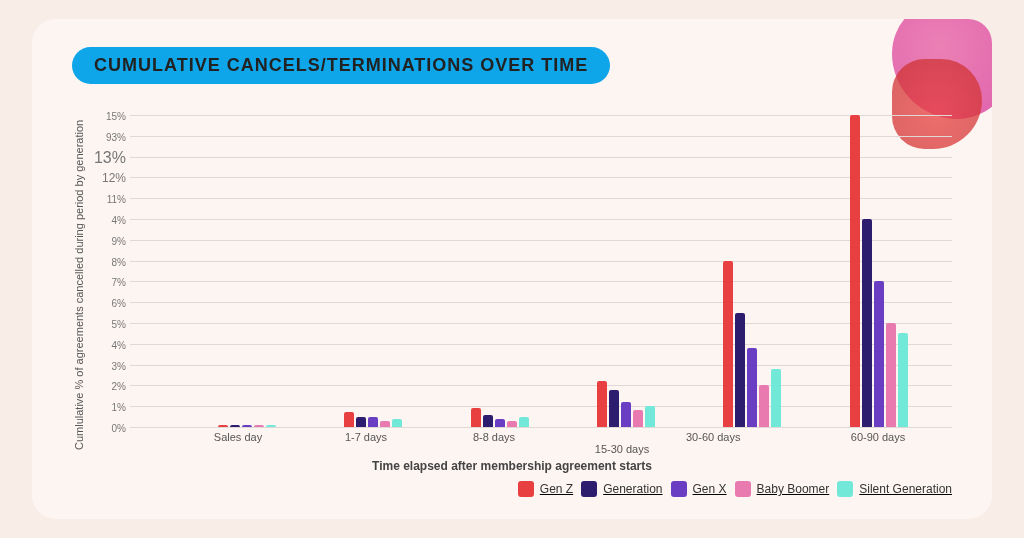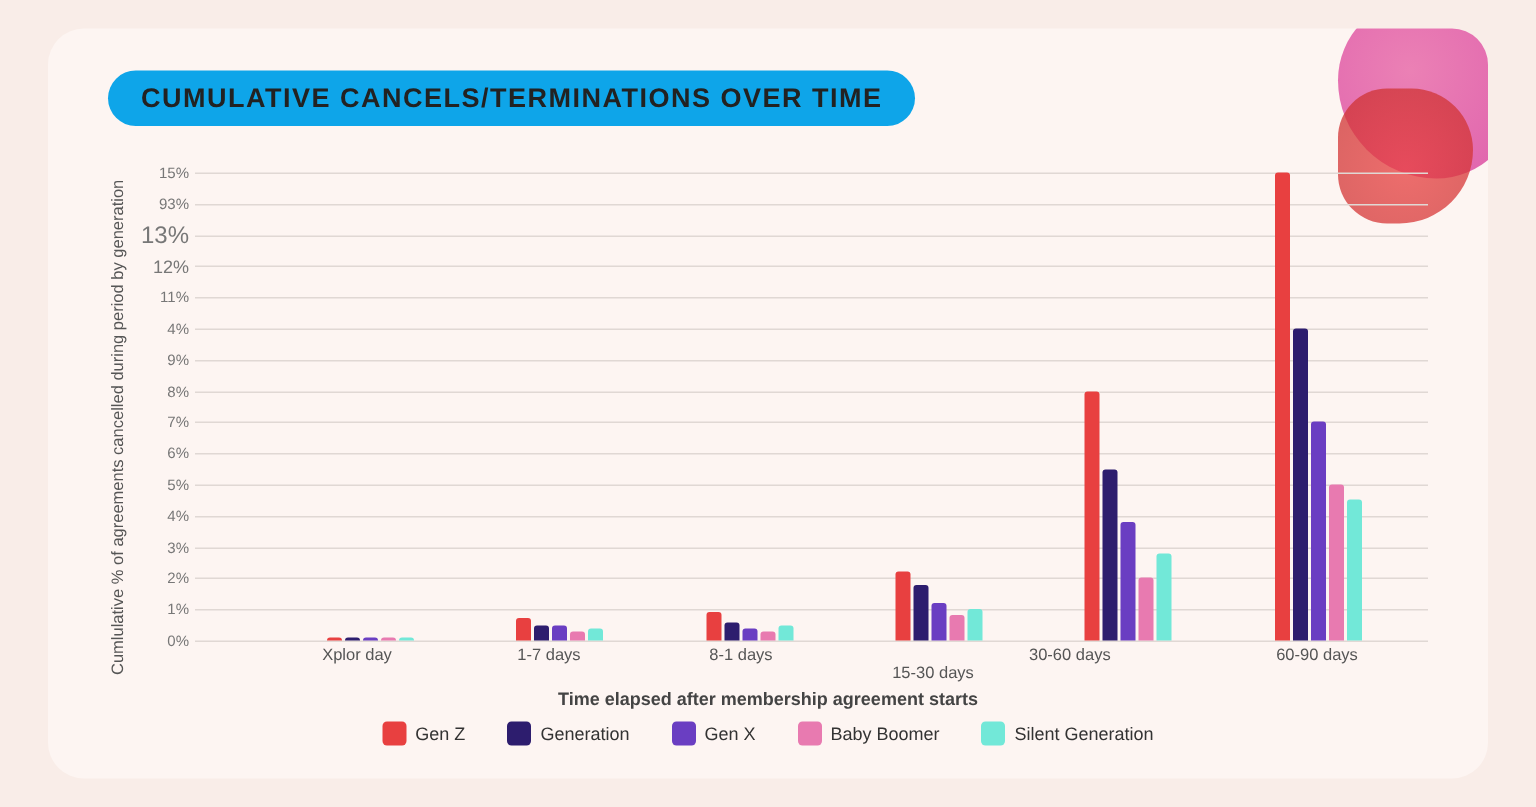--- a/index.html
+++ b/index.html
@@ -104,26 +104,27 @@
       font-size: 12px;
       color: #444;
       margin-top: 4px;
       font-weight: 600;
       position: relative;
       z-index: 1;
     }
 
     .legend {
       display: flex;
-      justify-content: center;
-      gap: 28px;
+      justify-content: flex-end;
+      gap: 8px;
       margin-top: 8px;
       position: relative;
       z-index: 1;
       flex-wrap: wrap;
+      text-decoration: underline;
     }
 
     .source-text {
       text-align: right;
       font-size: 10px;
       color: #888;
       margin-top: 6px;
       position: relative;
       z-index: 1;
     }
@@ -231,23 +232,23 @@
             <div style="flex: 1 1 0%; display: flex; align-items: flex-end; justify-content: center; gap: 2px; height: 100%;">
               <div style="border-radius: 2px 2px 0px 0px; width: 10px; background: rgb(232, 64, 64); height: 100%; min-height: 2px;"></div>
               <div style="border-radius: 2px 2px 0px 0px; width: 10px; background: rgb(45, 29, 110); height: 66.6667%; min-height: 2px;"></div>
               <div style="border-radius: 2px 2px 0px 0px; width: 10px; background: rgb(106, 62, 194); height: 46.6667%; min-height: 2px;"></div>
               <div style="border-radius: 2px 2px 0px 0px; width: 10px; background: rgb(232, 122, 176); height: 33.3333%; min-height: 2px;"></div>
               <div style="border-radius: 2px 2px 0px 0px; width: 10px; background: rgb(114, 232, 216); height: 30%; min-height: 2px;"></div>
             </div>
           </div>
         </div>
       <div class="x-axis-labels" id="xLabels" style="display: flex; padding-left: 44px; padding-right: 10px;">
-      <span style="flex: 1 1 0%; text-align: center; font-size: 11px; color: rgb(85, 85, 85); padding-top: 4px;">Xplor day</span>
+      <span style="flex: 1 1 0%; text-align: center; font-size: 11px; color: rgb(85, 85, 85); padding-top: 4px;">Sales day</span>
           <span style="flex: 1 1 0%; text-align: center; font-size: 11px; color: rgb(85, 85, 85); padding-top: 4px;">1-7 days</span>
-          <span style="flex: 1 1 0%; text-align: center; font-size: 11px; color: rgb(85, 85, 85); padding-top: 4px;">8-1 days</span>
+          <span style="flex: 1 1 0%; text-align: center; font-size: 11px; color: rgb(85, 85, 85); padding-top: 4px;">8-8 days</span>
           <span style="flex: 1 1 0%; text-align: center; font-size: 11px; color: rgb(85, 85, 85); padding-top: 16px;">15-30 days</span>
           <span style="flex: 1 1 0%; text-align: left; font-size: 11px; color: rgb(85, 85, 85); padding-top: 4px;">30-60 days</span>
           <span style="flex: 1 1 0%; text-align: center; font-size: 11px; color: rgb(85, 85, 85); padding-top: 4px;">60-90 days</span>
         </div>
     </div>
   </div>
 
   <div class="x-axis-title">Time elapsed after membership agreement starts</div>
 
   <div class="legend" id="legend">

